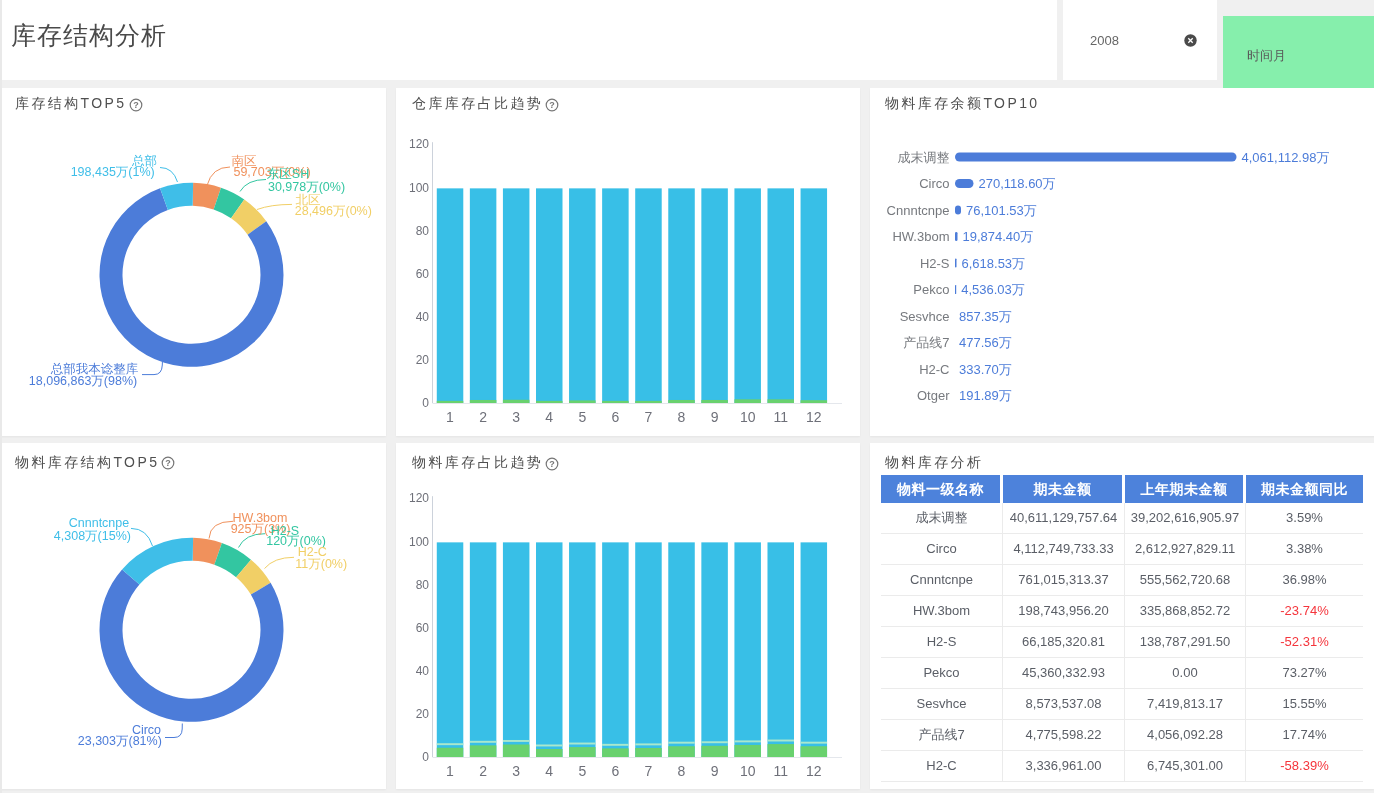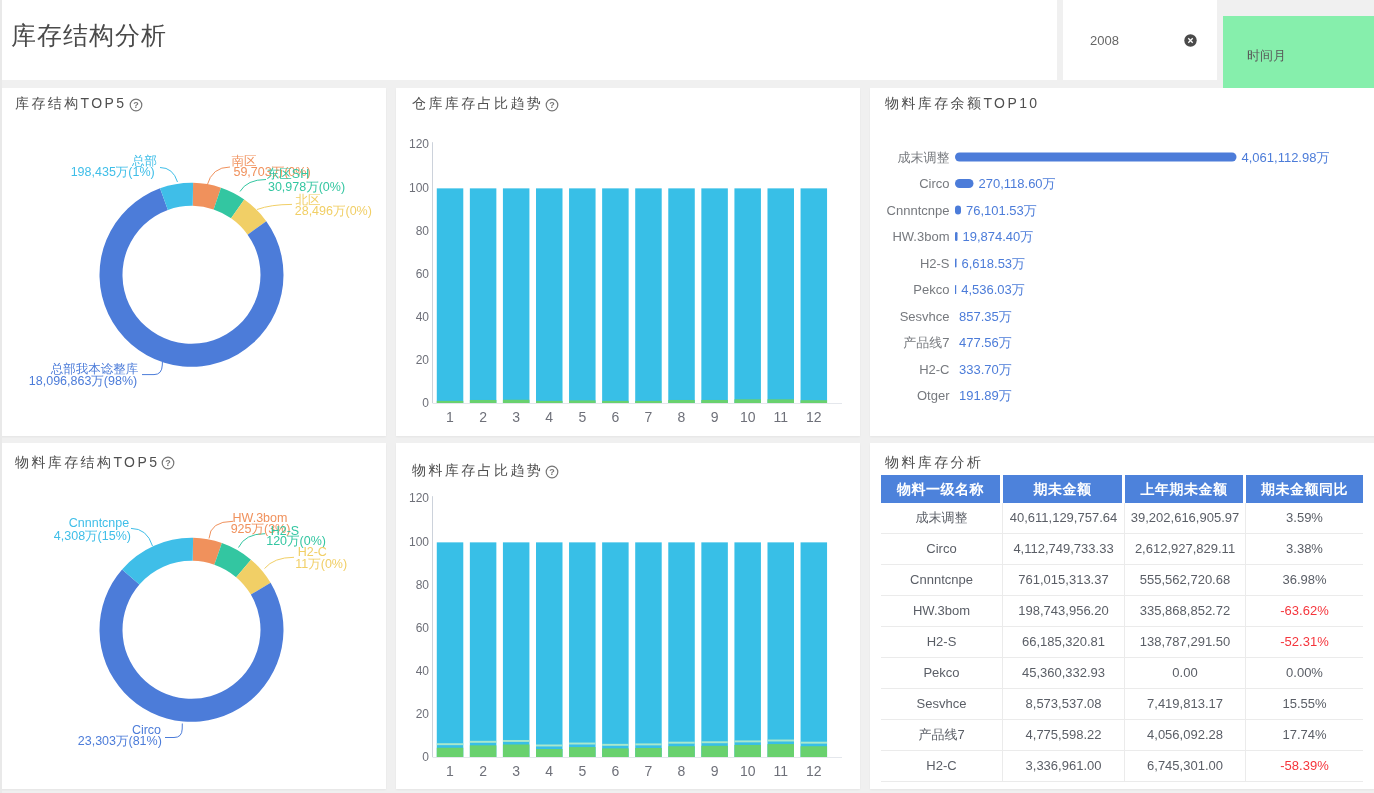--- a/index.html
+++ b/index.html
@@ -166,21 +166,21 @@
       <text x="260.5" y="89.5" text-anchor="middle" fill="#F0915C" font-size="12.5px">925万(3%)</text>
       <text x="284.9" y="91.5" text-anchor="middle" fill="#33C6A1" font-size="12.5px">H2-S</text>
       <text x="296.1" y="101.5" text-anchor="middle" fill="#33C6A1" font-size="12.5px">120万(0%)</text>
       <text x="312.3" y="113" text-anchor="middle" fill="#F1CF66" font-size="12.5px">H2-C</text>
       <text x="321.2" y="125" text-anchor="middle" fill="#F1CF66" font-size="12.5px">11万(0%)</text>
       <text x="146.5" y="291" text-anchor="middle" fill="#4C7CD9" font-size="12.5px">Circo</text>
       <text x="119.8" y="301.5" text-anchor="middle" fill="#4C7CD9" font-size="12.5px">23,303万(81%)</text>
     </svg>
 </div>
 <div class="panel" style="left:396px;top:443px;width:464px;height:346px">
-  <div class="ptitle" style="left:16px;top:19px">物料库存占比趋势<svg class="qi" width="14" height="14" viewBox="0 0 14 14">
+  <div class="ptitle" style="left:16px;top:11px">物料库存占比趋势<svg class="qi" width="14" height="14" viewBox="0 0 14 14">
         <circle cx="7" cy="7" r="5.8" fill="none" stroke="#757575" stroke-width="1.2"></circle>
         <text x="7" y="10" text-anchor="middle" font-size="9px" fill="#757575" font-weight="bold">?</text>
       </svg></div>
   <svg width="464" height="348" style="position:absolute;left:0;top:0">
       <text x="33" y="318.0" text-anchor="end" fill="#6E7079" font-size="12px">0</text>
       <text x="33" y="274.9" text-anchor="end" fill="#6E7079" font-size="12px">20</text>
       <text x="33" y="231.8" text-anchor="end" fill="#6E7079" font-size="12px">40</text>
       <text x="33" y="188.7" text-anchor="end" fill="#6E7079" font-size="12px">60</text>
       <text x="33" y="145.6" text-anchor="end" fill="#6E7079" font-size="12px">80</text>
       <text x="33" y="102.5" text-anchor="end" fill="#6E7079" font-size="12px">100</text>
@@ -261,33 +261,33 @@
       <div class="trow">
         <div class="tc" style="width:122px">Cnnntcnpe</div>
         <div class="tc" style="width:122px">761,015,313.37</div>
         <div class="tc" style="width:121px">555,562,720.68</div>
         <div class="tc" style="width:117px;border-right:none">36.98%</div>
       </div>
       <div class="trow">
         <div class="tc" style="width:122px">HW.3bom</div>
         <div class="tc" style="width:122px">198,743,956.20</div>
         <div class="tc" style="width:121px">335,868,852.72</div>
-        <div class="tc neg" style="width:117px;border-right:none">-63.62%</div>
+        <div class="tc neg" style="width:117px;border-right:none">-23.74%</div>
       </div>
       <div class="trow">
         <div class="tc" style="width:122px">H2-S</div>
         <div class="tc" style="width:122px">66,185,320.81</div>
         <div class="tc" style="width:121px">138,787,291.50</div>
         <div class="tc neg" style="width:117px;border-right:none">-52.31%</div>
       </div>
       <div class="trow">
         <div class="tc" style="width:122px">Pekco</div>
         <div class="tc" style="width:122px">45,360,332.93</div>
         <div class="tc" style="width:121px">0.00</div>
-        <div class="tc" style="width:117px;border-right:none">0.00%</div>
+        <div class="tc" style="width:117px;border-right:none">73.27%</div>
       </div>
       <div class="trow">
         <div class="tc" style="width:122px">Sesvhce</div>
         <div class="tc" style="width:122px">8,573,537.08</div>
         <div class="tc" style="width:121px">7,419,813.17</div>
         <div class="tc" style="width:117px;border-right:none">15.55%</div>
       </div>
       <div class="trow">
         <div class="tc" style="width:122px">产品线7</div>
         <div class="tc" style="width:122px">4,775,598.22</div>

